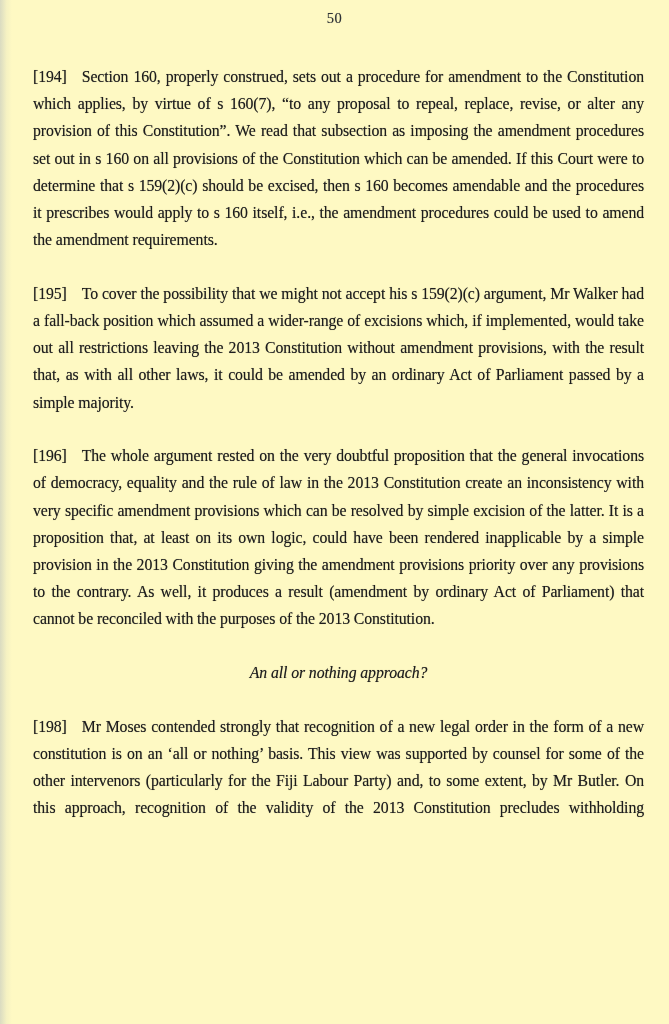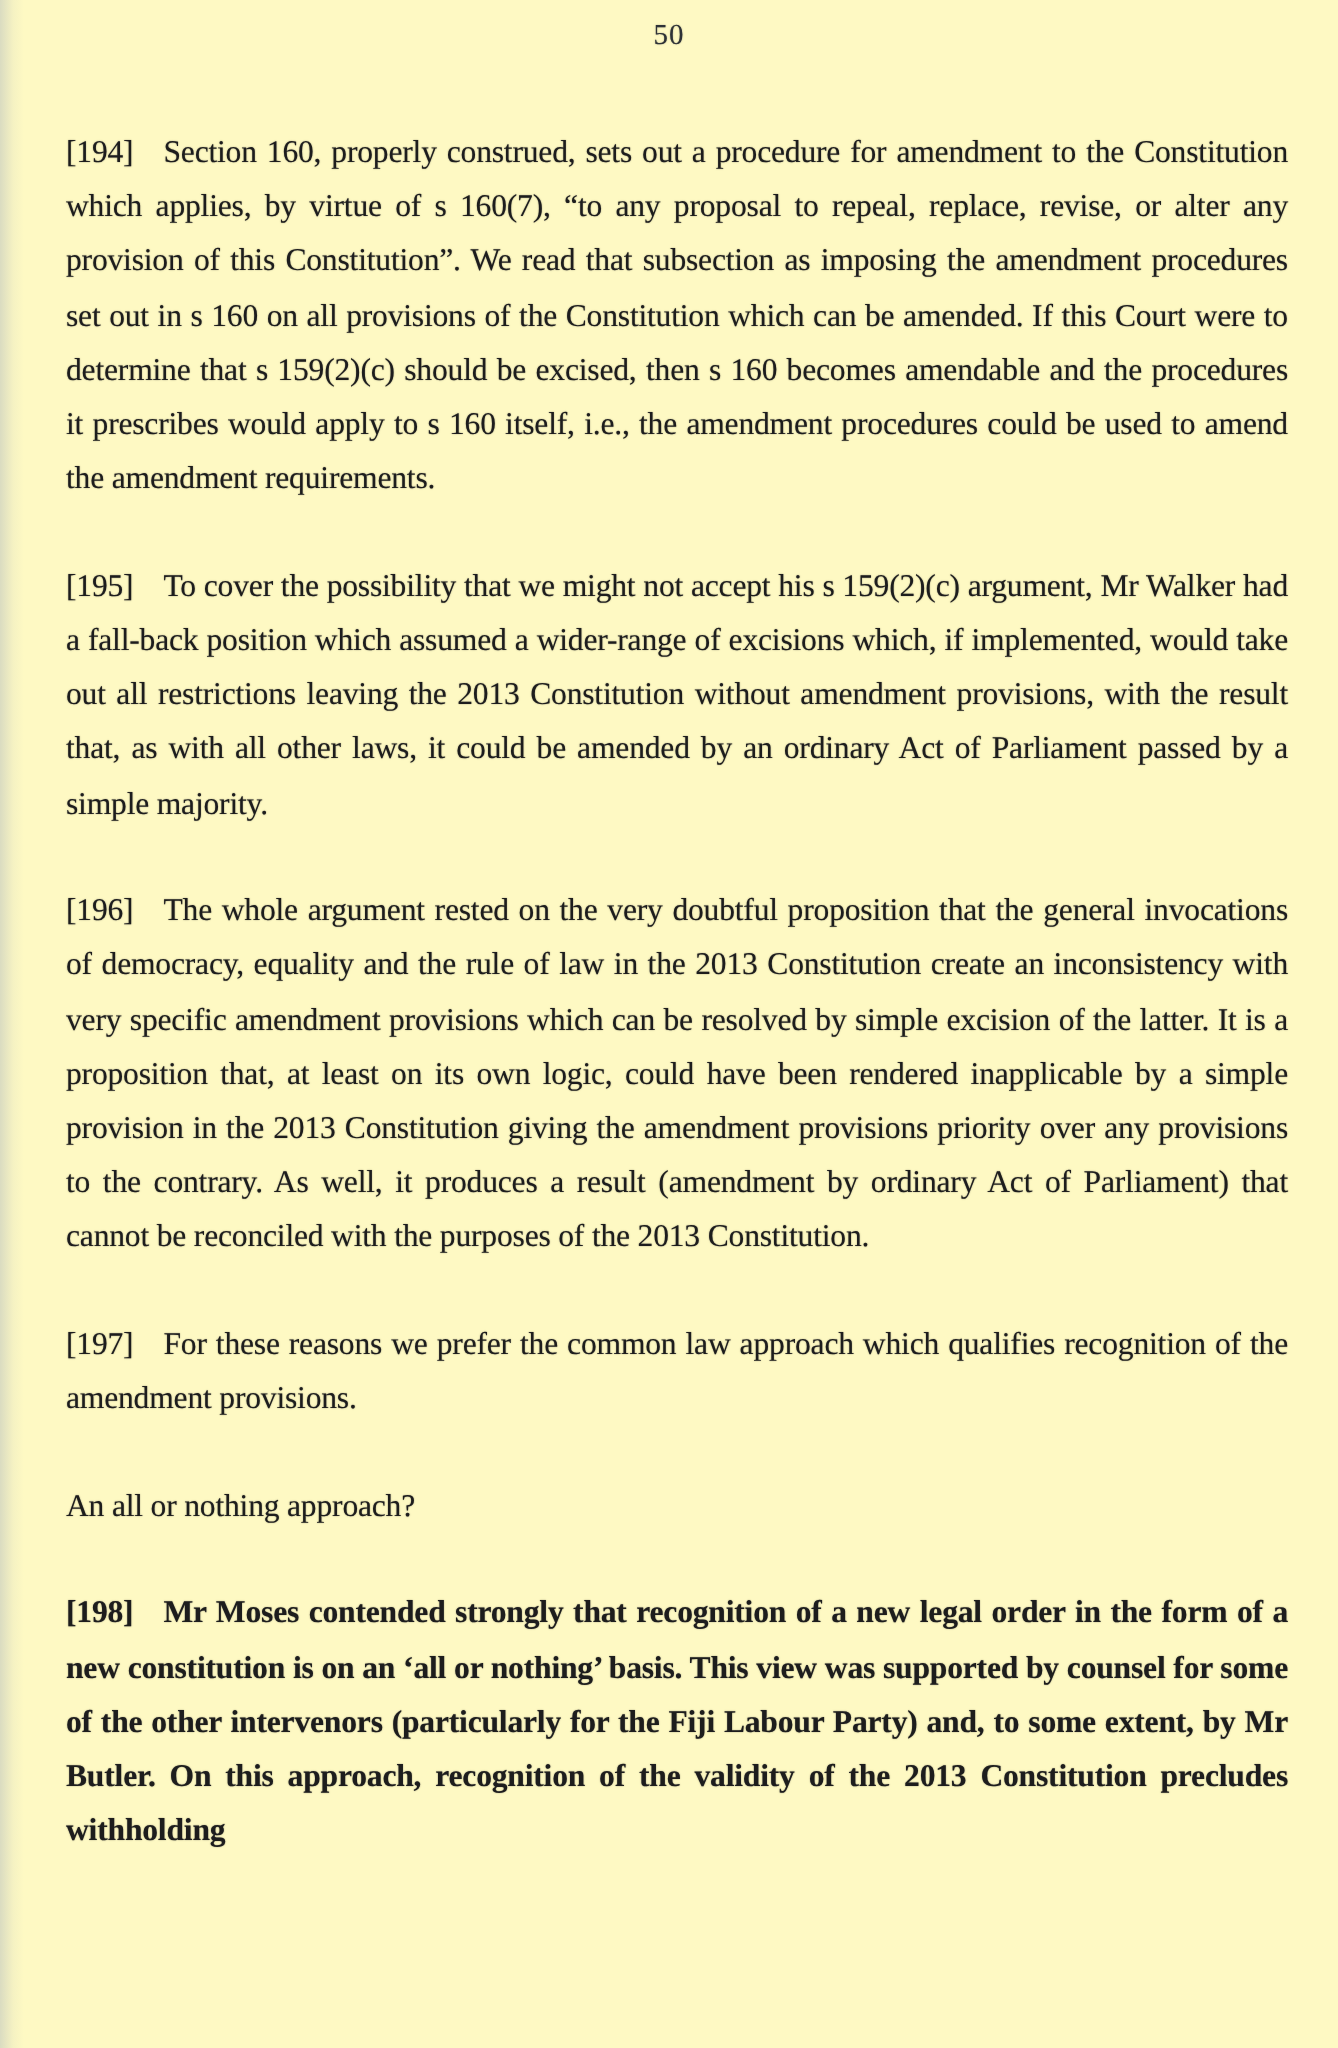--- a/index.html
+++ b/index.html
@@ -48,46 +48,45 @@
   }
   .pnum {
     padding-right: 15px;
     margin-top: 40px;
   }
   .heading-bold {
     font-weight: bold;
     color: #17191c;
   }
   .heading-italic {
-    text-align: left;
+    font-style: italic;
+    text-align: center;
   }
   
   .continues {
     text-align-last: justify;
     margin-bottom: 0;
-    font-weight: bold;
   }
 </style>
 </head>
 <body>
 
 <div class="page">
   <div class="scan-edge"></div>
 
   <div class="page-number">50</div>
 
   <div class="content">
 
     <p><span class="pnum">[194]</span><span>Section 160, properly construed, sets out a procedure for amendment to the Constitution which applies, by virtue of s 160(7), “to any proposal to repeal, replace, revise, or alter any provision of this Constitution”.  We read that subsection as imposing the amendment procedures set out in s 160 on all provisions of the Constitution which can be amended.  If this Court were to determine that s 159(2)(c) should be excised, then s 160 becomes amendable and the procedures it prescribes would apply to s 160 itself, i.e., the amendment procedures could be used to amend the amendment requirements.</span></p>
 
     <p><span class="pnum">[195]</span><span>To cover the possibility that we might not accept his s 159(2)(c) argument, Mr Walker had a fall-back position which assumed a wider-range of excisions which, if implemented, would take out all restrictions leaving the 2013 Constitution without amendment provisions, with the result that, as with all other laws, it could be amended by an ordinary Act of Parliament passed by a simple majority.</span></p>
 
     <p><span class="pnum">[196]</span><span>The whole argument rested on the very doubtful proposition that the general invocations of democracy, equality and the rule of law in the 2013 Constitution create an inconsistency with very specific amendment provisions which can be resolved by simple excision of the latter.  It is a proposition that, at least on its own logic, could have been rendered inapplicable by a simple provision in the 2013 Constitution giving the amendment provisions priority over any provisions to the contrary.  As well, it produces a result (amendment by ordinary Act of Parliament) that cannot be reconciled with the purposes of the 2013 Constitution.</span></p>
 
-    <p><span class="pnum">[197]</span><span>For these reasons we prefer the common law approach which qualifies recognition of the amendment provisions.</span></p>
 
 
     <p class="heading-italic">An all or nothing approach?</p>
 
     <p class="continues"><span class="pnum">[198]</span><span>Mr Moses contended strongly that recognition of a new legal order in the form of a new constitution is on an ‘all or nothing’ basis.  This view was supported by counsel for some of the other intervenors (particularly for the Fiji Labour Party) and, to some extent, by Mr Butler.  On this approach, recognition of the validity of the 2013 Constitution precludes withholding</span></p>
 
   </div>
 </div>
 
 </body></html>

